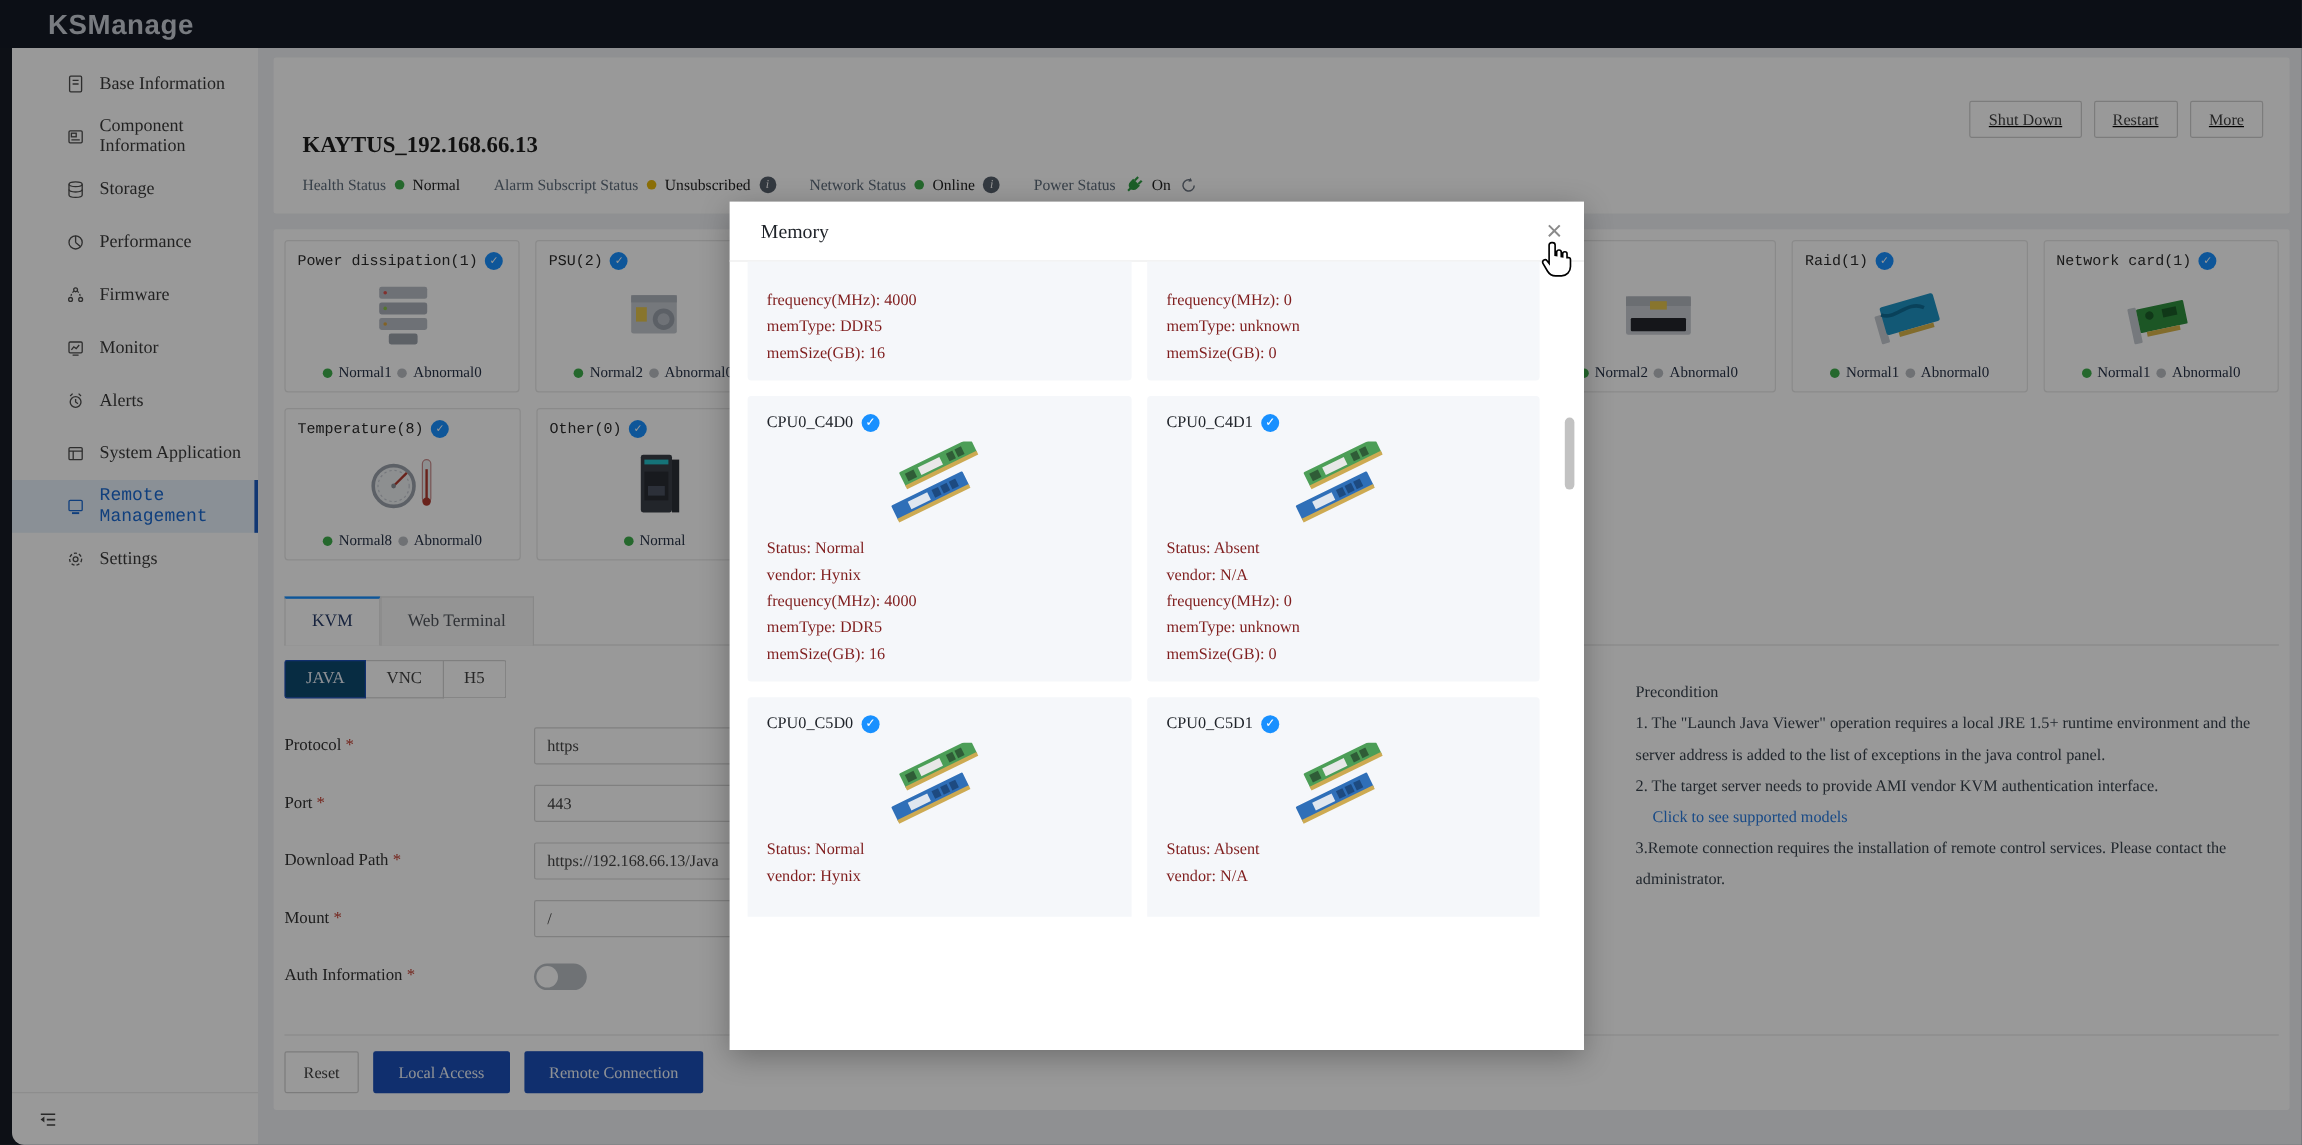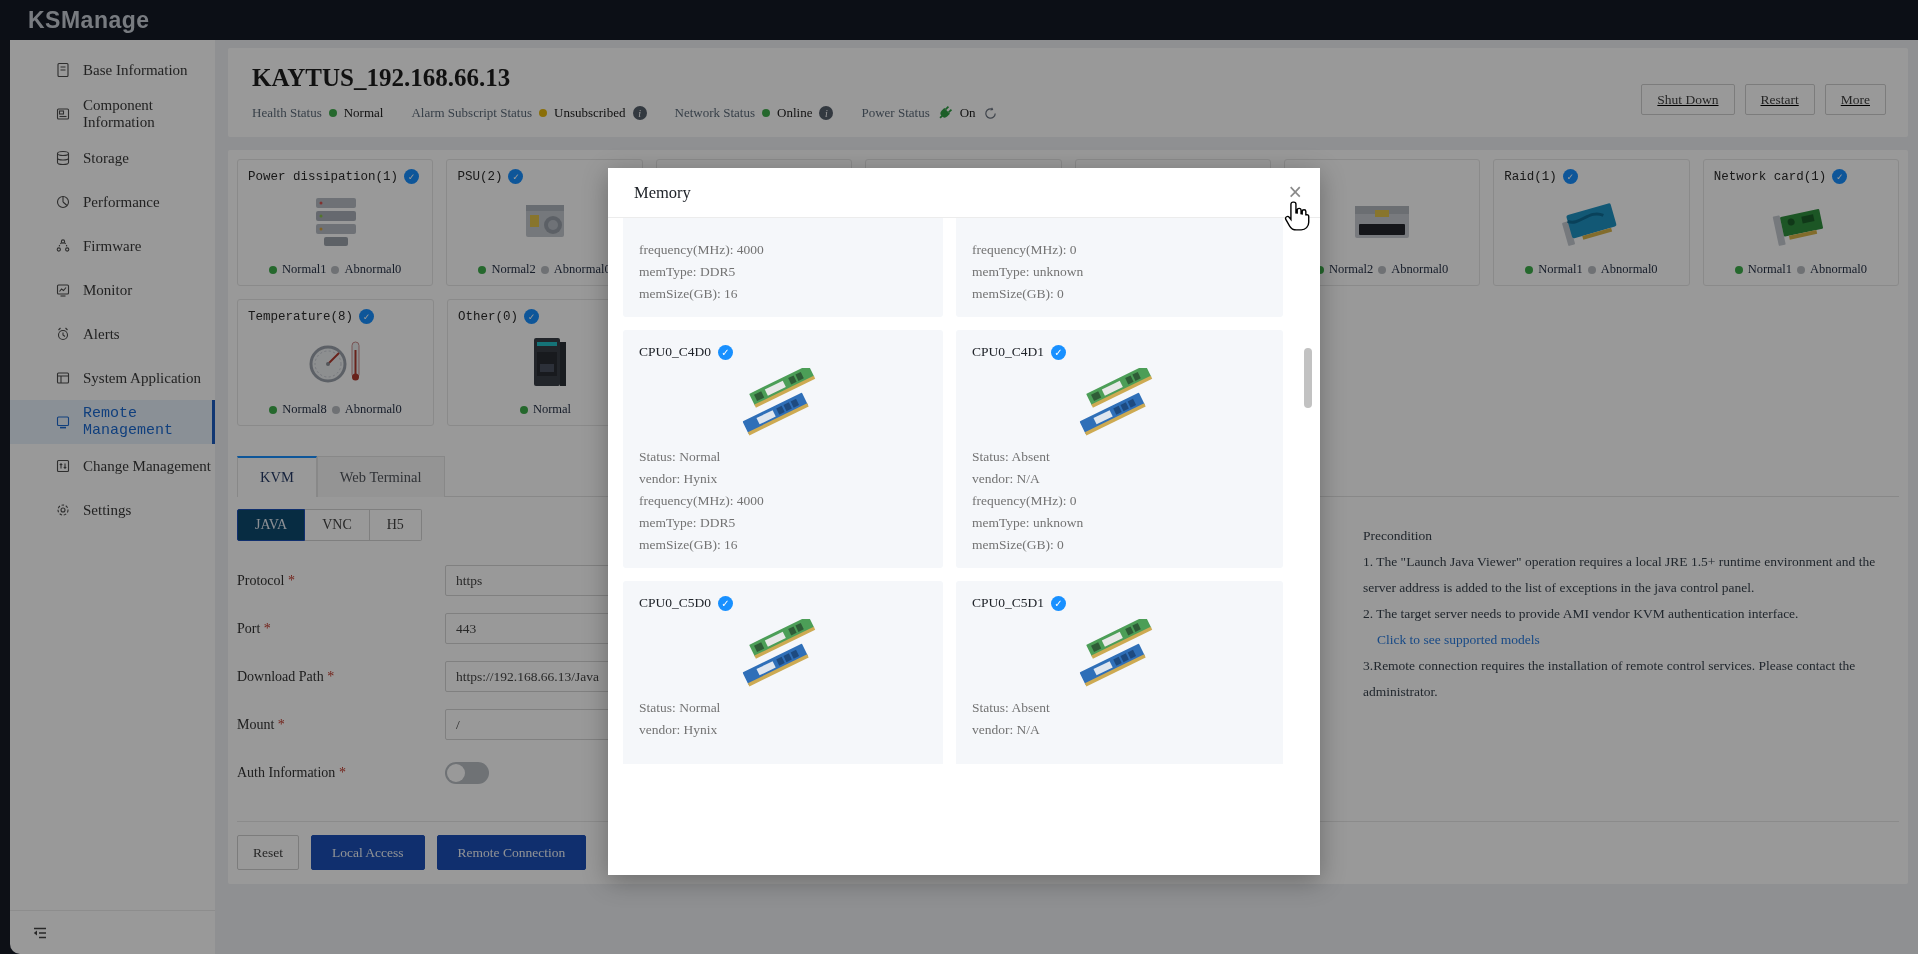--- a/index.html
+++ b/index.html
@@ -1,37 +1,37 @@
 <!DOCTYPE html>
 <html><head>
 <meta charset="utf-8">
 <style>
   * { box-sizing: border-box; margin: 0; padding: 0; }
   html,body { width:1918px; height:954px; overflow:hidden; background:#161b26;
               font-family:"Liberation Serif", serif; }
   .topbar { position:absolute; left:0; top:0; width:1918px; height:40px; background:#141925;
-            display:flex; align-items:center; padding-left:28px; z-index:5;}
+            display:flex; align-items:center; padding-left:40px; z-index:5;}
   .logo { font-family:"Liberation Sans", sans-serif; font-weight:bold; font-size:23px; color:#c9ced6; letter-spacing:.5px;}
   
   .sidebar { position:absolute; left:10px; top:40px; width:205px; bottom:0; background:#ffffff;
              border-bottom-left-radius:10px; z-index:4; padding-top:8px;}
   .side-item { height:44px; display:flex; align-items:center; gap:12px; padding-left:45px;
                font-size:15px; color:#3a3a3a; cursor:pointer; position:relative;}
   .side-item svg { color:#4d4d4d; flex:0 0 16px;}
   .side-item.active { background:#e7f0fb; color:#1b6ad1; border-right:3px solid #1d5cc0;font-family:Liberation Mono, monospace;}
   .side-item.active svg { color:#1b6ad1;}
   .sidebar-footer { position:absolute; left:0; right:0; bottom:0; height:44px; border-top:1px solid #ececec;
                     display:flex; align-items:center; padding-left:22px;}
   .collapse-btn { color:#444; cursor:pointer; display:flex;}
   
   .content { position:absolute; left:215px; top:40px; right:0; bottom:0; background:#eef0f3;
              padding:8px 10px 0 13px; overflow:hidden;}
   .panel { background:#fff; border-radius:2px;}
   .title-panel { position:relative; padding:16px 24px 16px;}
-  .page-title { font-size:25px; font-weight:bold; color:#1d1d1d;}
+  .page-title { font-size:19px; font-weight:bold; color:#1d1d1d;margin-top:47px;}
   .status-row { display:flex; align-items:center; margin-top:13px; font-size:13px;}
   .status-item { display:flex; align-items:center; margin-right:28px; gap:7px;}
   .status-label { color:#5d6b7a;}
   .status-value { color:#222;}
   .dot { display:inline-block; width:8px; height:8px; border-radius:50%;}
   .dot.green{background:#3fae4c;} .dot.yellow{background:#e7b80c;} .dot.gray{background:#b9bdc2;}
   .info-badge { display:inline-flex; align-items:center; justify-content:center; width:14px; height:14px;
                 border-radius:50%; background:#565f6b; color:#fff; font-size:10px; font-style:italic;}
   .header-actions { position:absolute; right:22px; top:36px; display:flex; gap:10px;text-decoration:underline;}
   .btn { font-family:"Liberation Serif", serif; font-size:13.5px; color:#3f3f3f; background:#fff;
@@ -86,21 +86,21 @@
   .modal-title { font-size:16.5px; color:#20242a;}
   .modal-close { margin-left:auto; font-size:23px; color:#8a8a8a; cursor:pointer; line-height:1;
                  font-family:"Liberation Sans", sans-serif;}
   .modal-body { height:546px; overflow:hidden; padding:12px 0 0 15px;}
   .mem-grid { display:grid; grid-template-columns:320px 327px; gap:13px; margin-top:-148px;}
   .mem-card { background:#f5f7fa; border-radius:3px; padding:12px 16px; display:flex; flex-direction:column;}
   .mem-card.clip { height:235px; justify-content:flex-end;}
   .mem-card.tall { min-height:228px;}
   .mem-name { font-size:13.5px; color:#20242a; display:flex; align-items:center; gap:7px; min-height:20px;}
   .mem-img { height:84px; display:flex; align-items:center; justify-content:center;}
-  .mem-line { font-size:13.5px; color:#737373; line-height:22px;}
+  .mem-line { font-size:13.5px; color:#7f1d1d; line-height:22px;}
   .modal-scrollbar { position:absolute; right:8px; top:180px; width:8px; height:60px; background:#c2c2c2;
                      border-radius:4px; z-index:51; cursor:pointer;}
   .cursor-hand { position:absolute; left:1283px; top:200px; z-index:60; pointer-events:none;}
 </style>
 </head>
 <body>
 
 <div class="topbar">
   <span class="logo">KSManage</span>
 </div>
@@ -166,27 +166,20 @@
         <path d="M2.5 6h11M6 6v7"></path>
       </svg>
     <span>System Application</span>
   </div>
   <div class="side-item active">
     <svg width="16" height="16" viewBox="0 0 16 16" fill="none" stroke="currentColor" stroke-width="1.1">
         <rect x="2.5" y="3" width="11" height="8.5" rx="1"></rect>
         <rect x="5" y="12.8" width="6" height="1.6" fill="currentColor" stroke="none"></rect>
       </svg>
     <span>Remote Management</span>
-  </div>
-  <div class="side-item">
-    <svg width="16" height="16" viewBox="0 0 16 16" fill="none" stroke="currentColor" stroke-width="1.1">
-        <rect x="2.5" y="2.5" width="11" height="11" rx="1"></rect>
-        <path d="M6 5.5v5M6 5.5L4.8 7M6 5.5L7.2 7M10 10.5v-5M10 10.5l-1.2-1.5M10 10.5l1.2-1.5"></path>
-      </svg>
-    <span>Change Management</span>
   </div>
   <div class="side-item">
     <svg width="16" height="16" viewBox="0 0 16 16" fill="none" stroke="currentColor" stroke-width="1.1">
         <circle cx="8" cy="8" r="2"></circle>
         <circle cx="8" cy="8" r="5" stroke-dasharray="2.6 1.7"></circle>
       </svg>
     <span>Settings</span>
   </div>
   <div class="sidebar-footer">
     <span class="collapse-btn">

